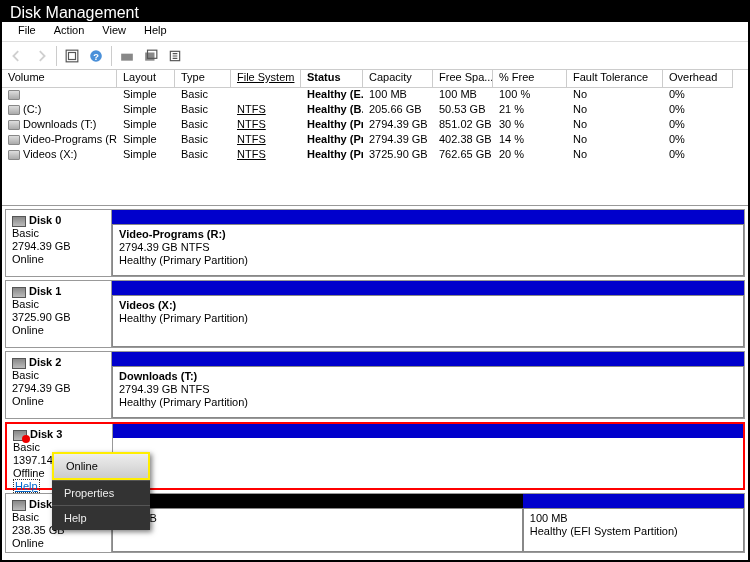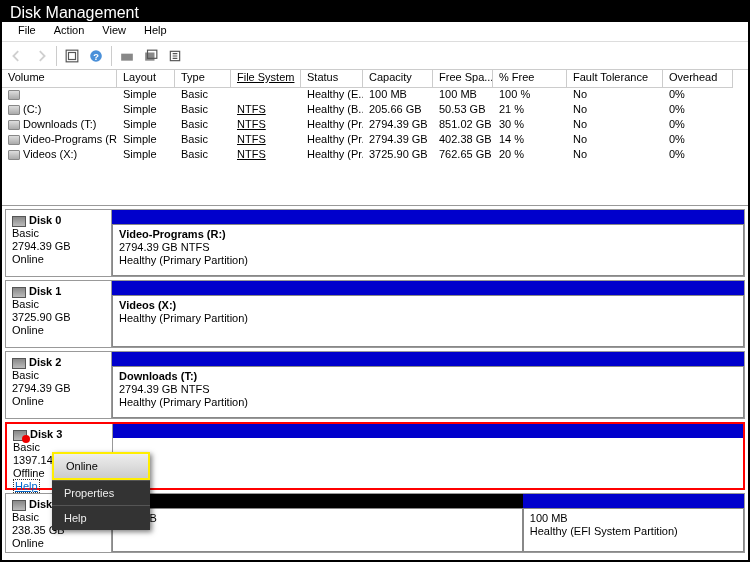--- a/index.html
+++ b/index.html
@@ -10,21 +10,21 @@
 .toolbar { background: #fff; height: 28px; border-bottom: 1px solid #ccc; display: flex; align-items: center; padding: 0 4px; gap: 2px; }
 .tbtn { width: 22px; height: 22px; display: flex; align-items: center; justify-content: center; border: 1px solid transparent; color: #555; }
 .tbtn.disabled { opacity: 0.4; }
 .tsep { width: 1px; height: 20px; background: #ccc; margin: 0 2px; }
 .vol-list { border-bottom: 1px solid #999; height: 136px; }
 .vol-head { display: flex; background: #fff; height: 18px; }
 .vol-head div { border-right: 1px solid #ccc; border-bottom: 1px solid #ccc; padding: 1px 6px; font-size: 11px; white-space: nowrap; overflow: hidden; }
 .vol-row { display: flex; height: 15px; font-size: 11px; }
 .vol-row div { padding: 0 6px; white-space: nowrap; overflow: hidden; }
 .vol-icon { display: inline-block; width: 12px; height: 10px; background: linear-gradient(#ddd,#aaa); border: 1px solid #888; border-radius: 1px; vertical-align: middle; margin-right: 3px; }
-.c-vol { width: 115px; } .c-lay { width: 58px; } .c-typ { width: 56px; } .c-fs { width: 70px; text-decoration: underline; } .c-st { width: 62px; } .c-cap { width: 70px; } .c-fr { width: 60px; } .c-pf { width: 74px; } .c-ft { width: 96px; } .c-ov { width: 70px; }
+.c-vol { width: 115px; } .c-lay { width: 58px; } .c-typ { width: 56px; } .c-fs { width: 70px; text-decoration: underline; } .c-st { width: 62px; font-weight: bold; } .c-cap { width: 70px; } .c-fr { width: 60px; } .c-pf { width: 74px; } .c-ft { width: 96px; } .c-ov { width: 70px; }
 .disk-pane { overflow: hidden; }
 .disk-block { border: 1px solid #999; margin: 3px 3px 1px 3px; display: flex; height: 68px; }
 .disk-block.sel { border: 2px solid #ff0000; }
 .disk-info { width: 106px; border-right: 1px solid #999; padding: 4px 6px; font-size: 11px; line-height: 13px; }
 .disk-name { font-weight: bold; }
 .disk-icon { display: inline-block; width: 14px; height: 11px; background: linear-gradient(#888,#bbb); border: 1px solid #555; margin-right: 3px; vertical-align: middle; }
 .disk-icon.warn { position: relative; }
 .disk-icon.warn::after { content: ""; position: absolute; right: -4px; bottom: -3px; width: 8px; height: 8px; background: #e00; border-radius: 50%; }
 .help-link { color: #0066cc; text-decoration: underline; cursor: pointer; border: 1px dotted #333; padding: 0 1px; }
 .disk-parts { flex: 1; display: flex; flex-direction: column; padding: 0; }

